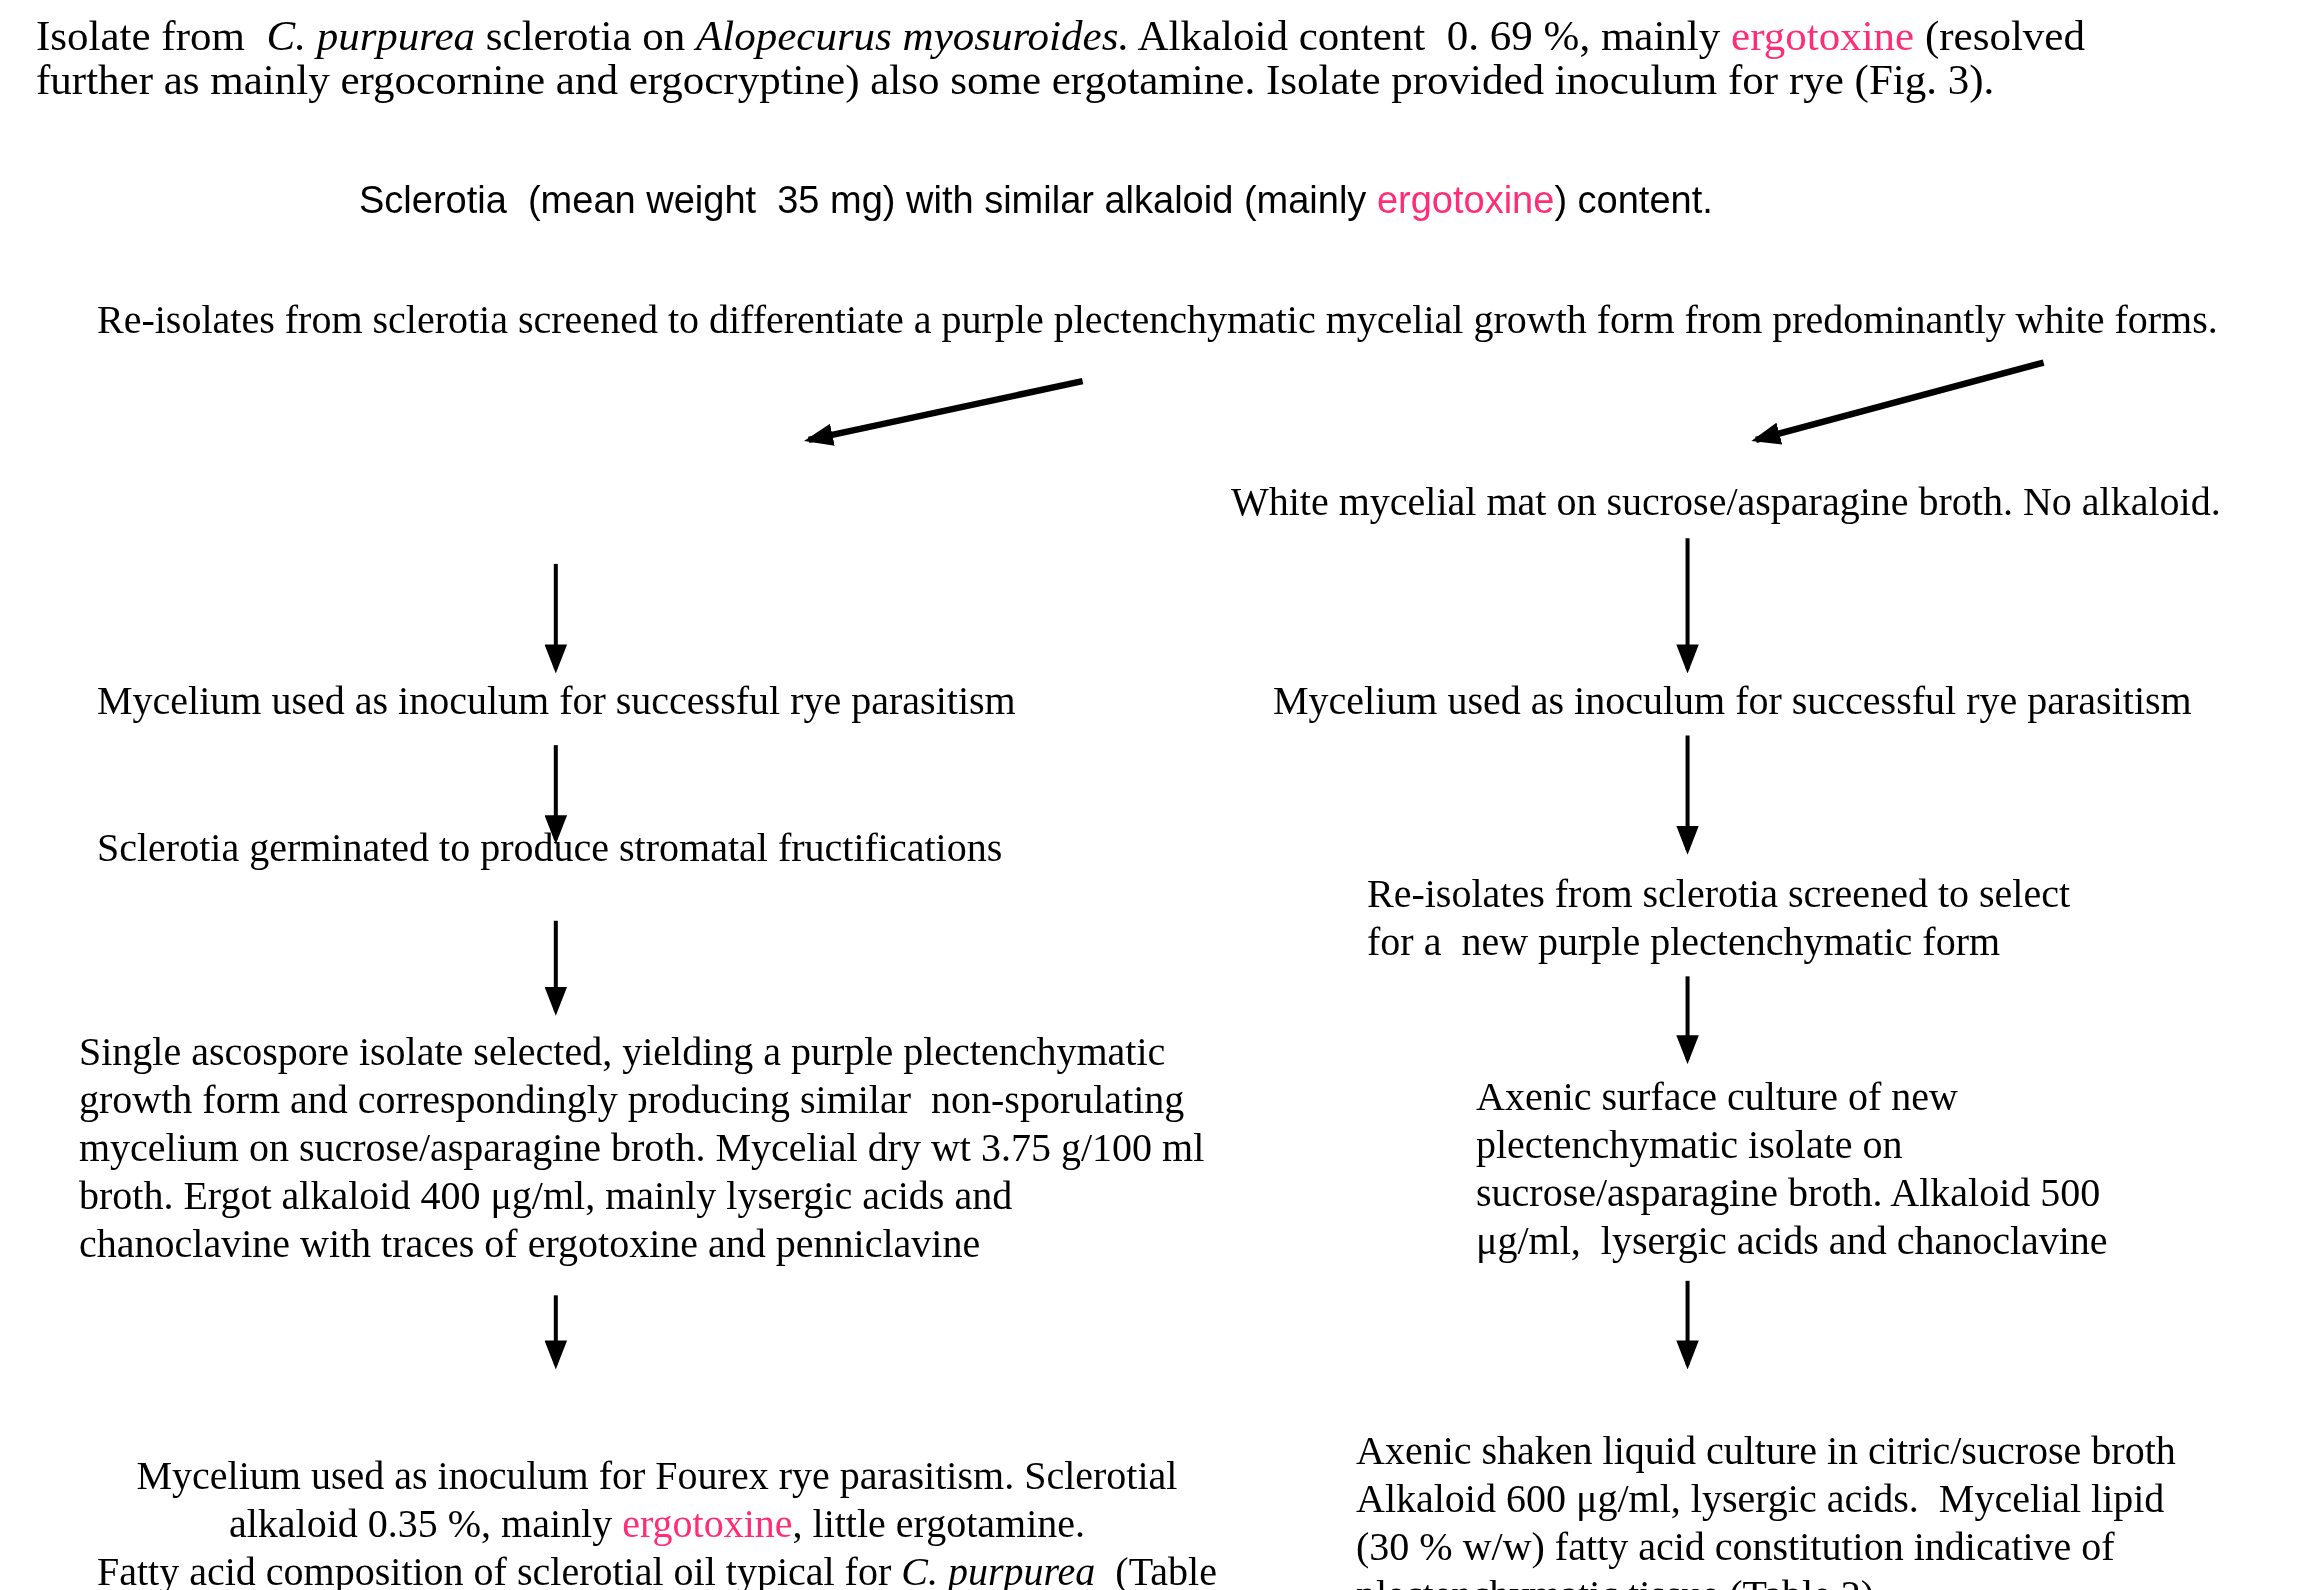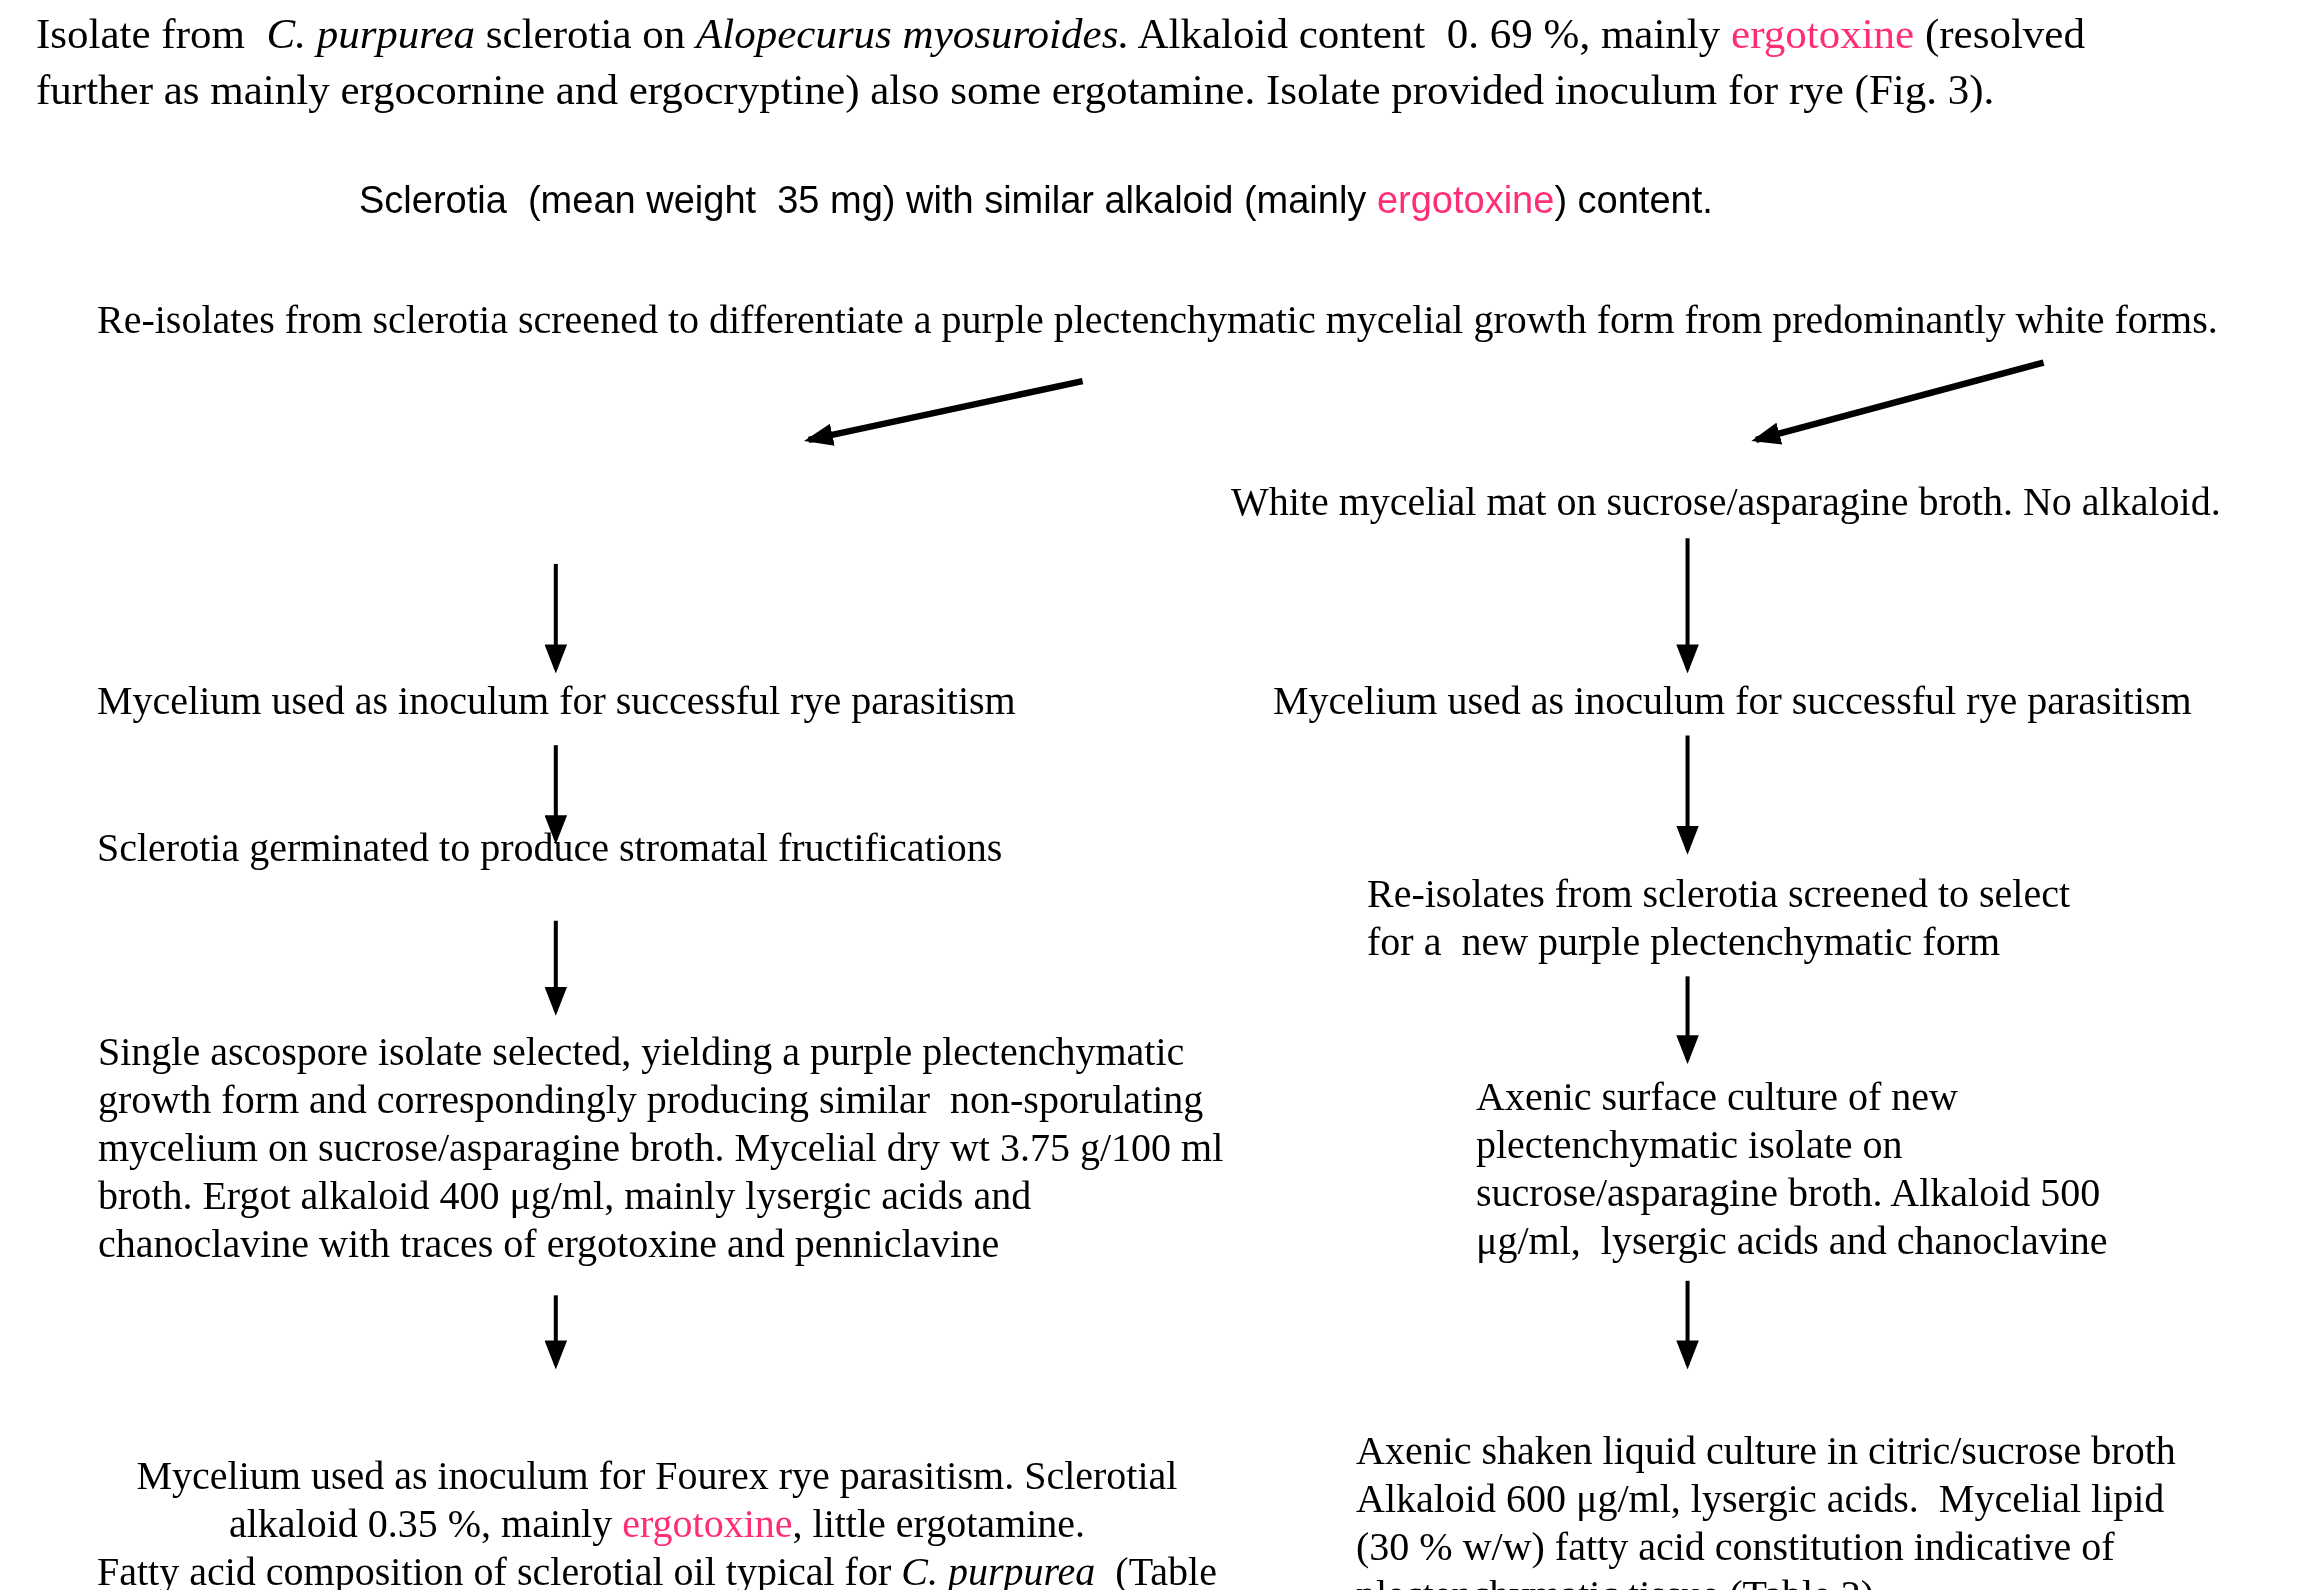--- a/index.html
+++ b/index.html
@@ -11,21 +11,21 @@
     color:#000000;
     font-family:"Liberation Serif","DejaVu Serif",serif;
     overflow:hidden;
   }
   .block{
     position:absolute;
     font-size:40px;
     line-height:48px;
     white-space:pre;           
   }
-  .header{font-size:43px;line-height:56px;}
+  .header{font-size:43px;line-height:44px;margin-top:8px;}
   .sans{
     font-family:"Liberation Sans","DejaVu Sans",sans-serif;
     font-size:38px;
     line-height:45px;
   }
   .pink{color:var(--highlight,#ff2d78);}
   .italic{font-style:italic;}
   .arrows{position:absolute;left:0;top:0;pointer-events:none;}
   .arrows line{stroke:#000000;}
   .arrows marker path{fill:#000000;}
@@ -67,21 +67,21 @@
 
   <div class="block" style="left:97px;top:677px;">Mycelium used as inoculum for successful rye parasitism</div>
 
   <div class="block" style="left:1273px;top:677px;">Mycelium used as inoculum for successful rye parasitism</div>
 
   <div class="block" style="left:97px;top:824px;">Sclerotia germinated to produce stromatal fructifications</div>
 
   <div class="block" style="left:1367px;top:870px;">Re-isolates from sclerotia screened to select
 for a  new purple plectenchymatic form</div>
 
-  <div class="block" style="left:98px;top:1028px;">Single ascospore isolate selected, yielding a purple plectenchymatic
+  <div class="block" style="left:79px;top:1028px;">Single ascospore isolate selected, yielding a purple plectenchymatic
 growth form and correspondingly producing similar  non-sporulating
 mycelium on sucrose/asparagine broth. Mycelial dry wt 3.75 g/100 ml
 broth. Ergot alkaloid 400 μg/ml, mainly lysergic acids and
 chanoclavine with traces of ergotoxine and penniclavine</div>
 
   <div class="block" style="left:1476px;top:1073px;">Axenic surface culture of new
 plectenchymatic isolate on
 sucrose/asparagine broth. Alkaloid 500
 μg/ml,  lysergic acids and chanoclavine</div>
 

